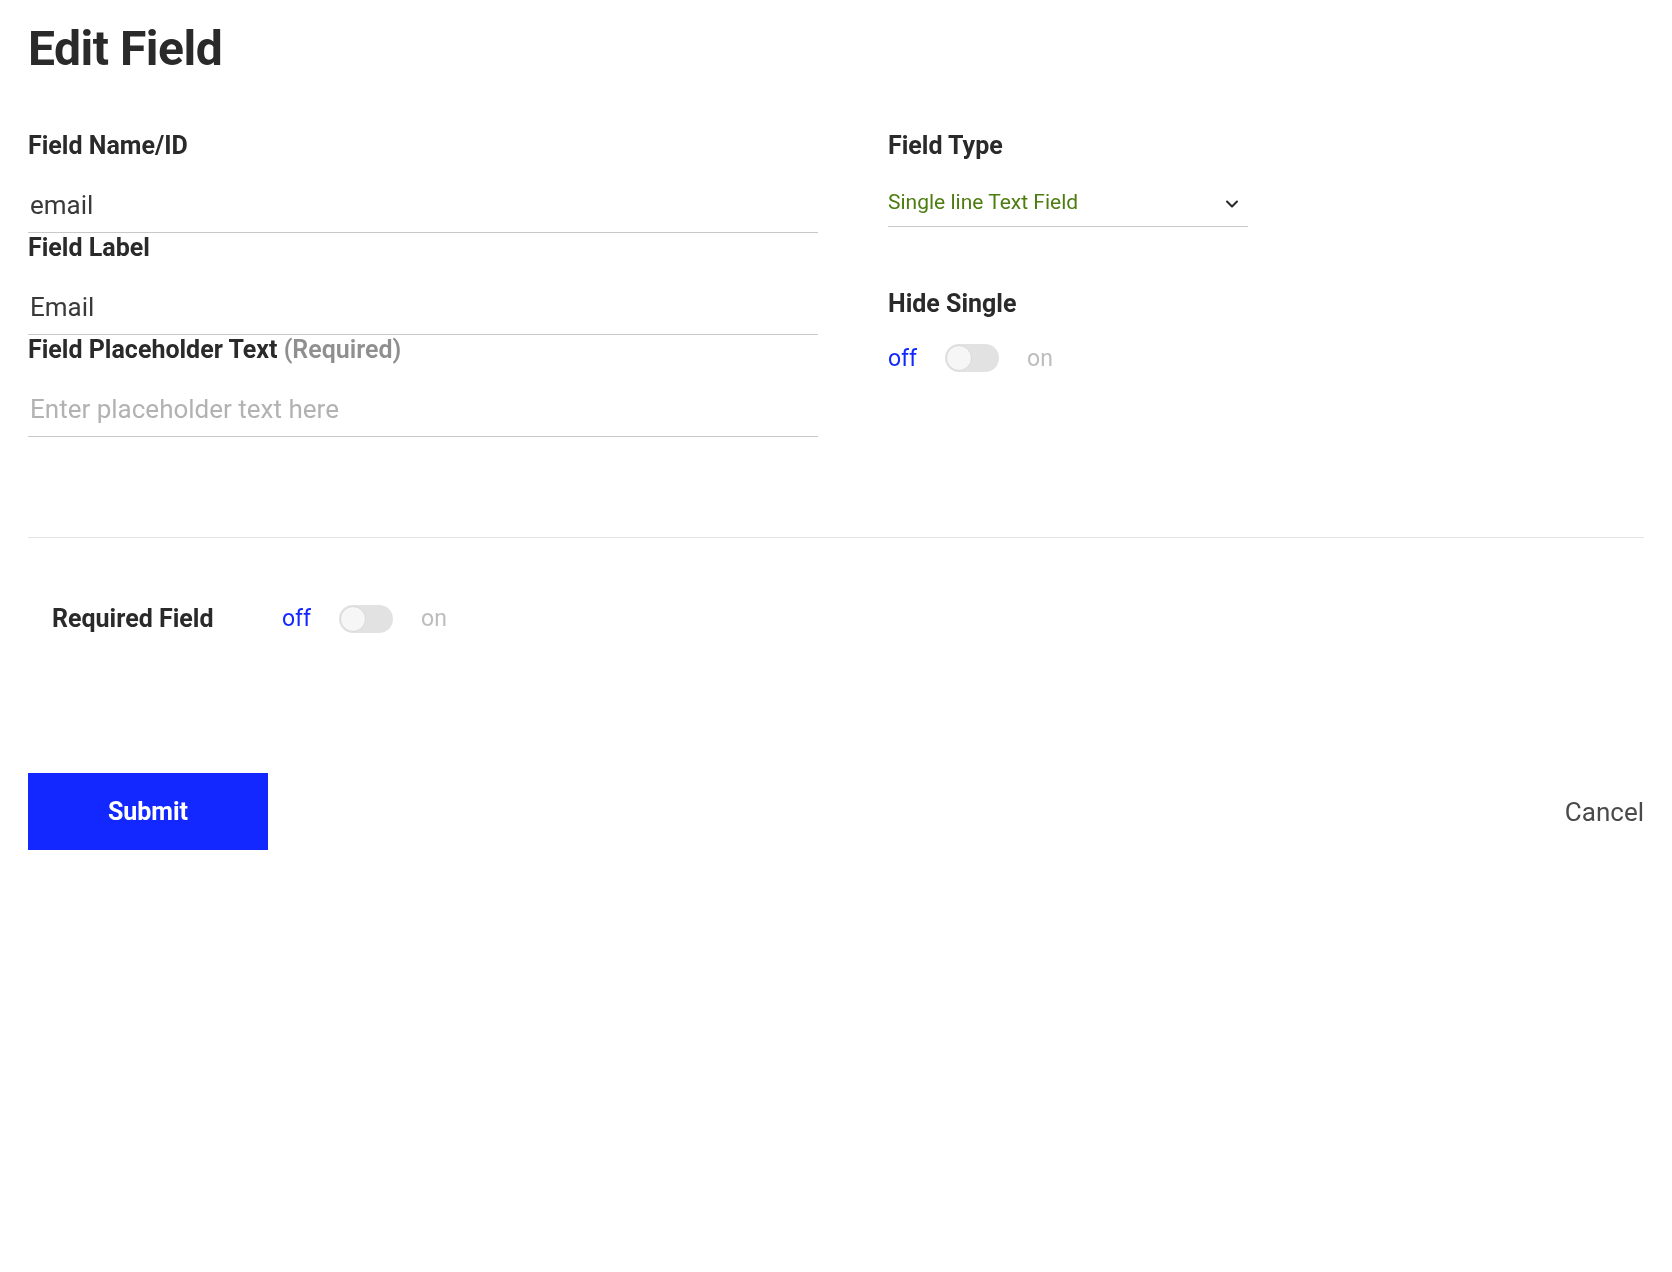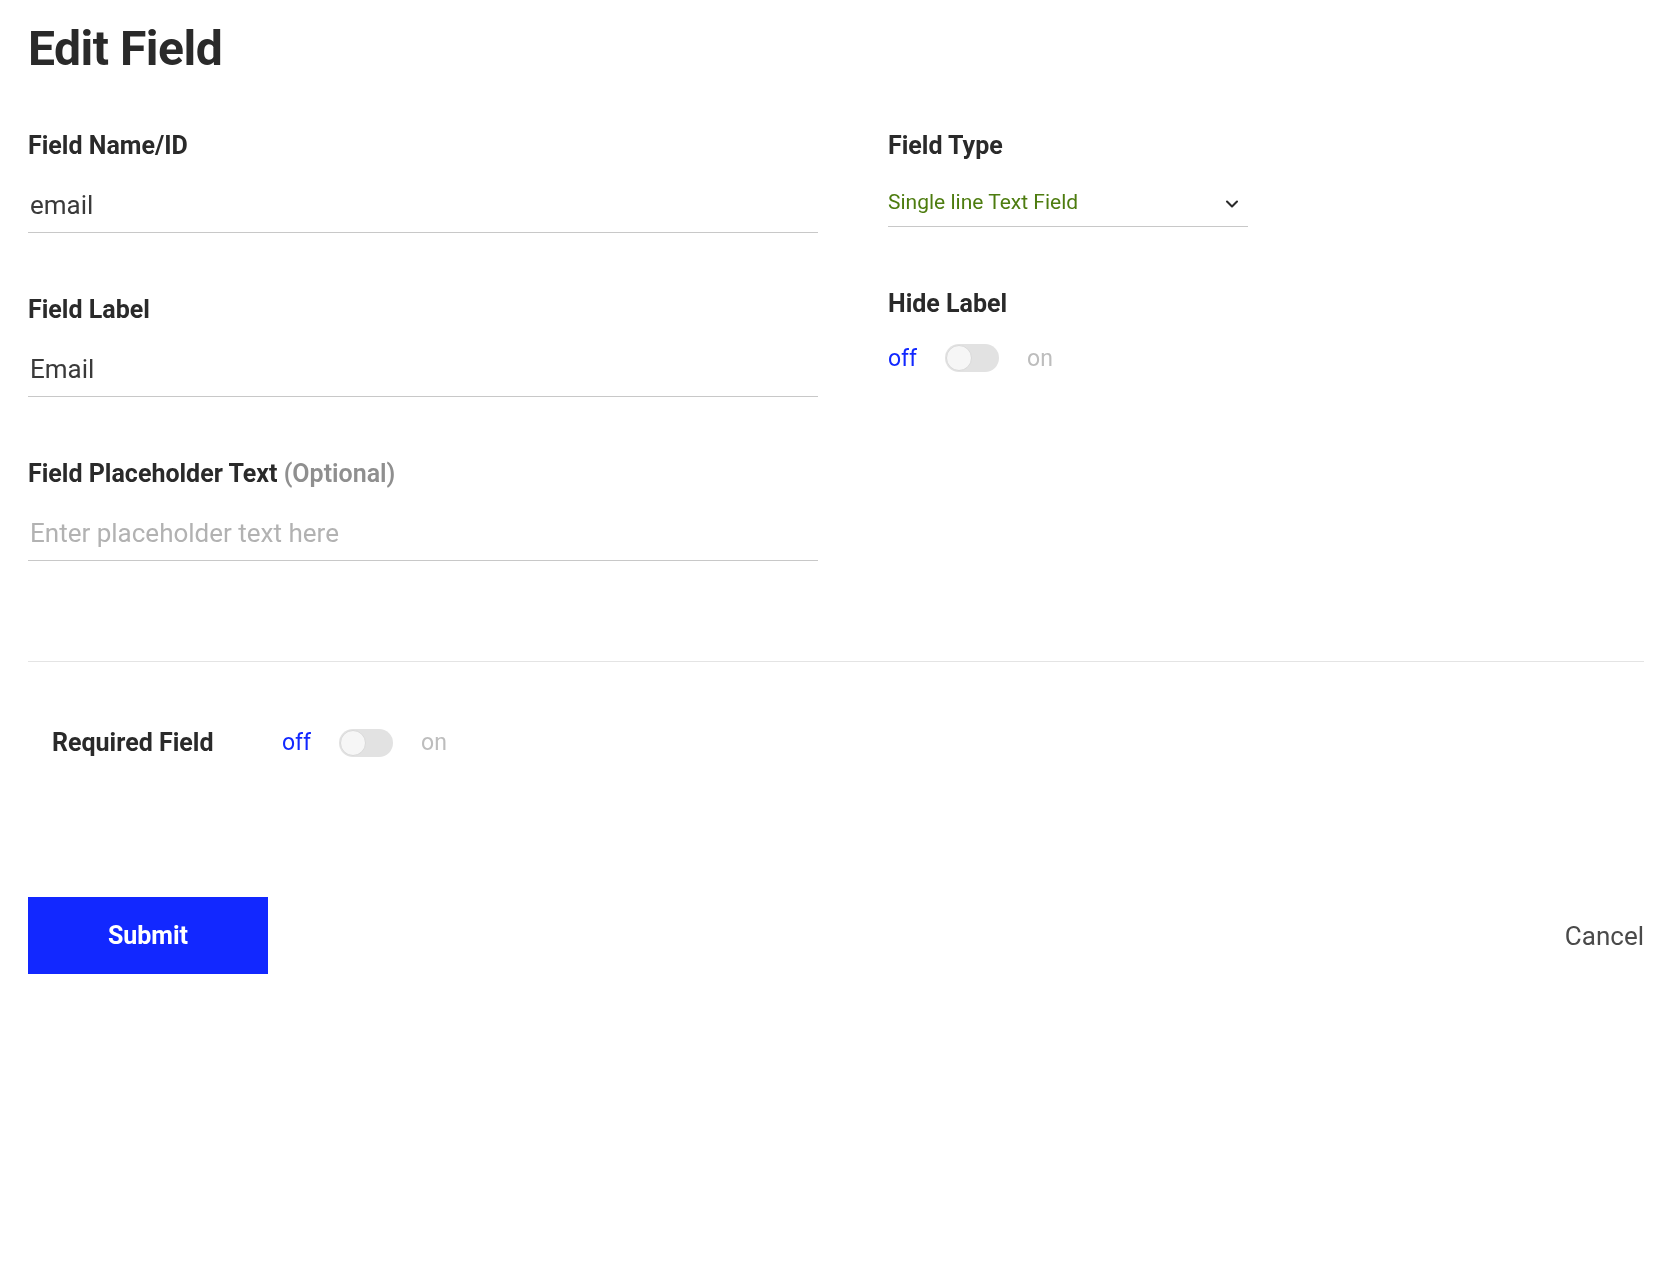--- a/index.html
+++ b/index.html
@@ -23,21 +23,20 @@
     letter-spacing: -0.5px;
   }
   .form-section {
     display: flex;
     gap: 70px;
   }
   .left-col {
     flex: 0 0 790px;
     display: flex;
     flex-direction: column;
-    gap: 62px;
   }
   .right-col {
     flex: 0 0 360px;
     display: flex;
     flex-direction: column;
     gap: 62px;
   }
   .form-group {
     display: flex;
     flex-direction: column;
@@ -178,21 +177,21 @@
       <input type="text" class="text-input" value="email" style="">
     </div>
 
     <div class="form-group">
       <label class="form-label">Field Label</label>
       <input type="text" class="text-input" value="Email" style="">
     </div>
 
     <div class="form-group">
       <label class="form-label">
-        <span>Field Placeholder Text </span><span class="optional-text">(Optional)</span>
+        <span>Field Placeholder Text </span><span class="optional-text">(Required)</span>
       </label>
       <input type="text" class="text-input" placeholder="Enter placeholder text here" style="">
     </div>
 
   </div>
 
   <div class="right-col">
 
     <div class="form-group">
       <label class="form-label">Field Type</label>
@@ -200,21 +199,21 @@
         <span class="select-value">Single line Text Field</span>
         <span class="chevron">
           <svg viewBox="0 0 24 24" fill="none" stroke="#2a2a2a" stroke-width="2.5" stroke-linecap="round" stroke-linejoin="round">
               <polyline points="6 9 12 15 18 9"></polyline>
             </svg>
         </span>
       </div>
     </div>
 
     <div class="form-group hide-label-group">
-      <label class="form-label">Hide Label</label>
+      <label class="form-label">Hide Single</label>
       <div class="toggle-group">
         <span class="toggle-off">off</span>
         <div class="toggle-switch">
           <div class="toggle-knob"></div>
         </div>
         <span class="toggle-on">on</span>
       </div>
     </div>
 
   </div>

